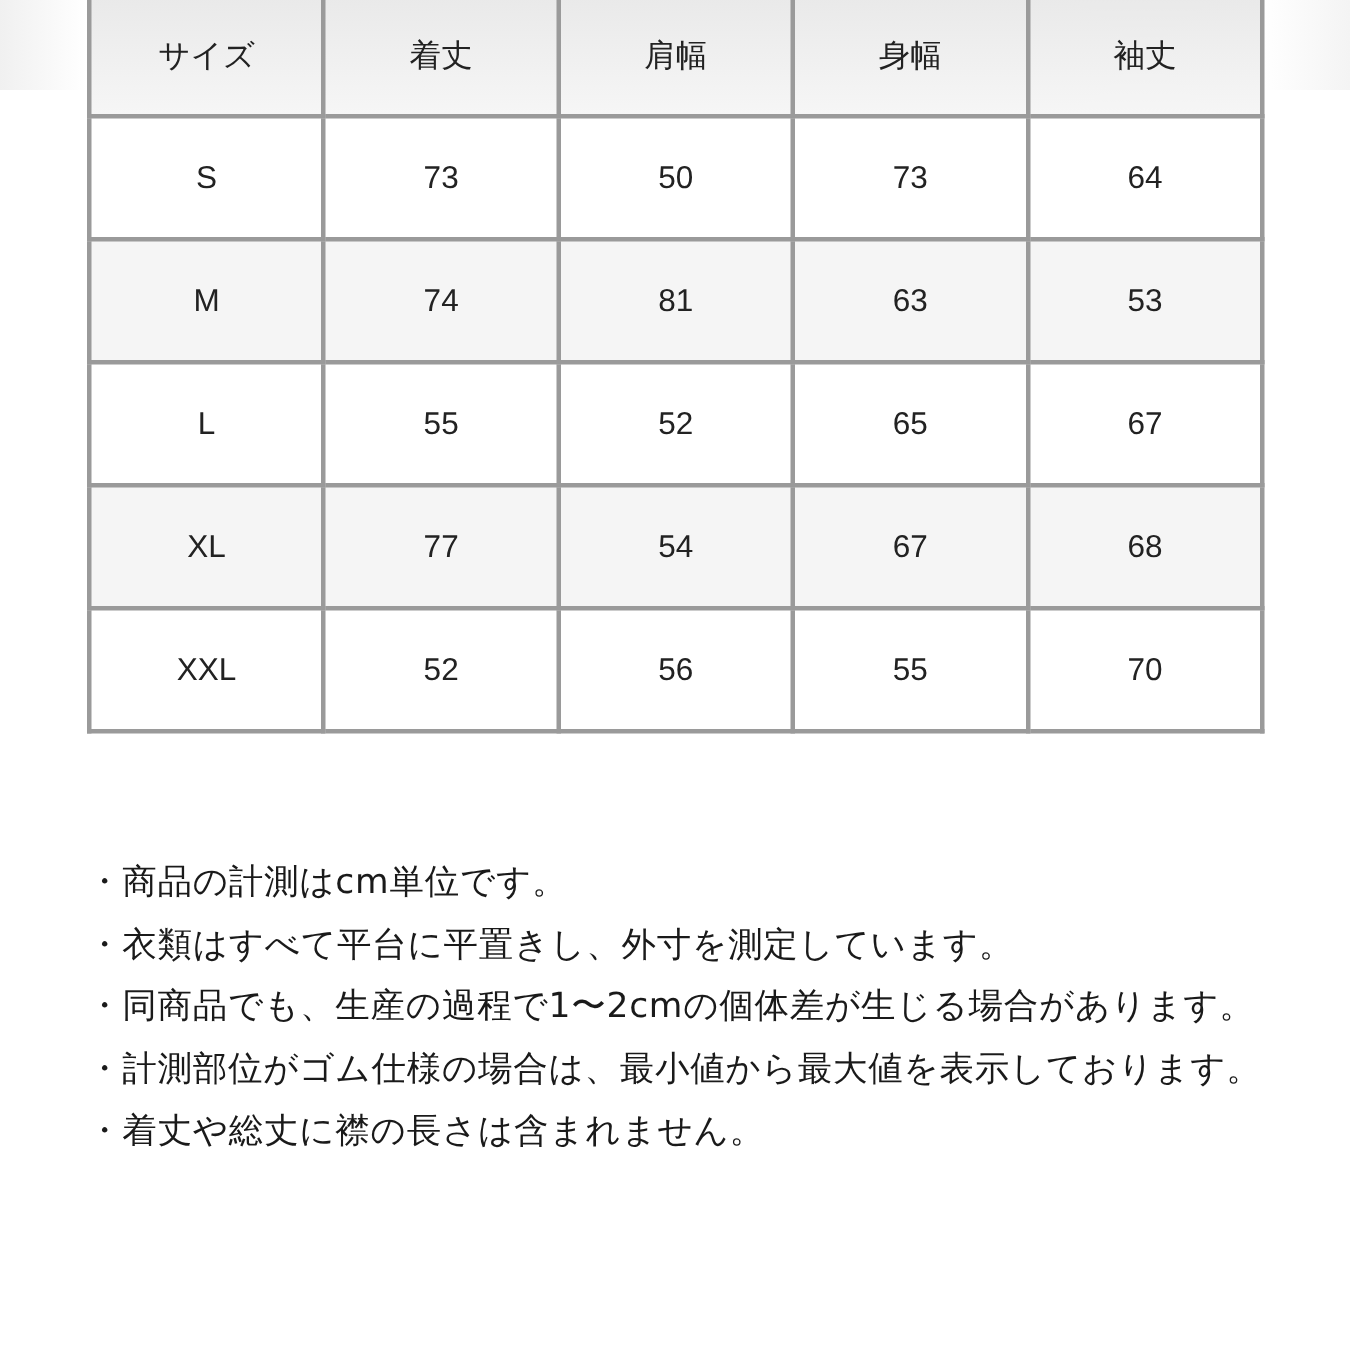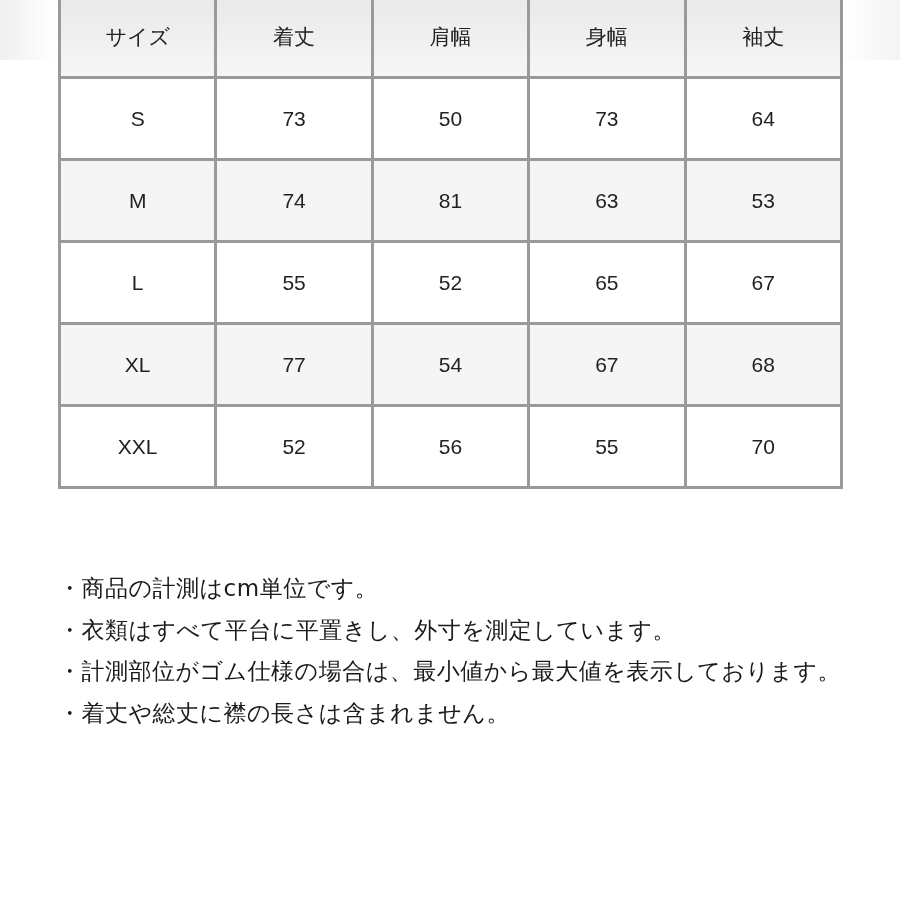--- a/index.html
+++ b/index.html
@@ -65,15 +65,16 @@
       <td>56</td>
       <td>55</td>
       <td>70</td>
     </tr>
   </tbody>
 </table>
 
 <div class="notes">
   <p>・商品の計測はcm単位です。</p>
   <p>・衣類はすべて平台に平置きし、外寸を測定しています。</p>
+  <p>・同商品でも、生産の過程で1〜2cmの個体差が生じる場合があります。</p>
   <p>・計測部位がゴム仕様の場合は、最小値から最大値を表示しております。</p>
   <p>・着丈や総丈に襟の長さは含まれません。</p>
 </div>
 
 </body></html>

